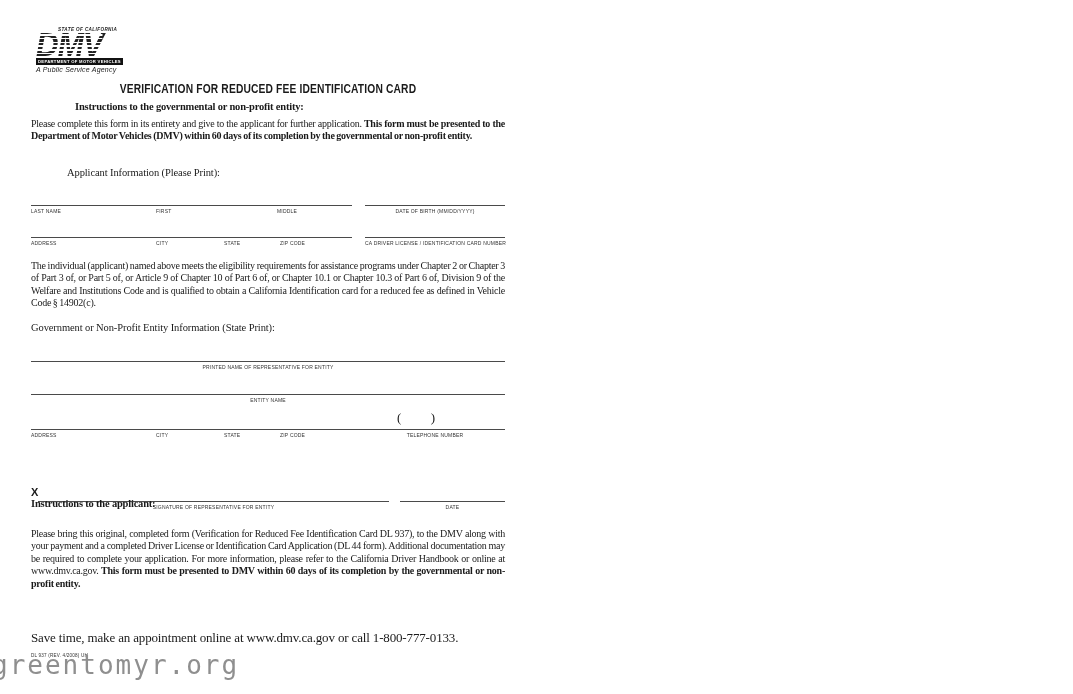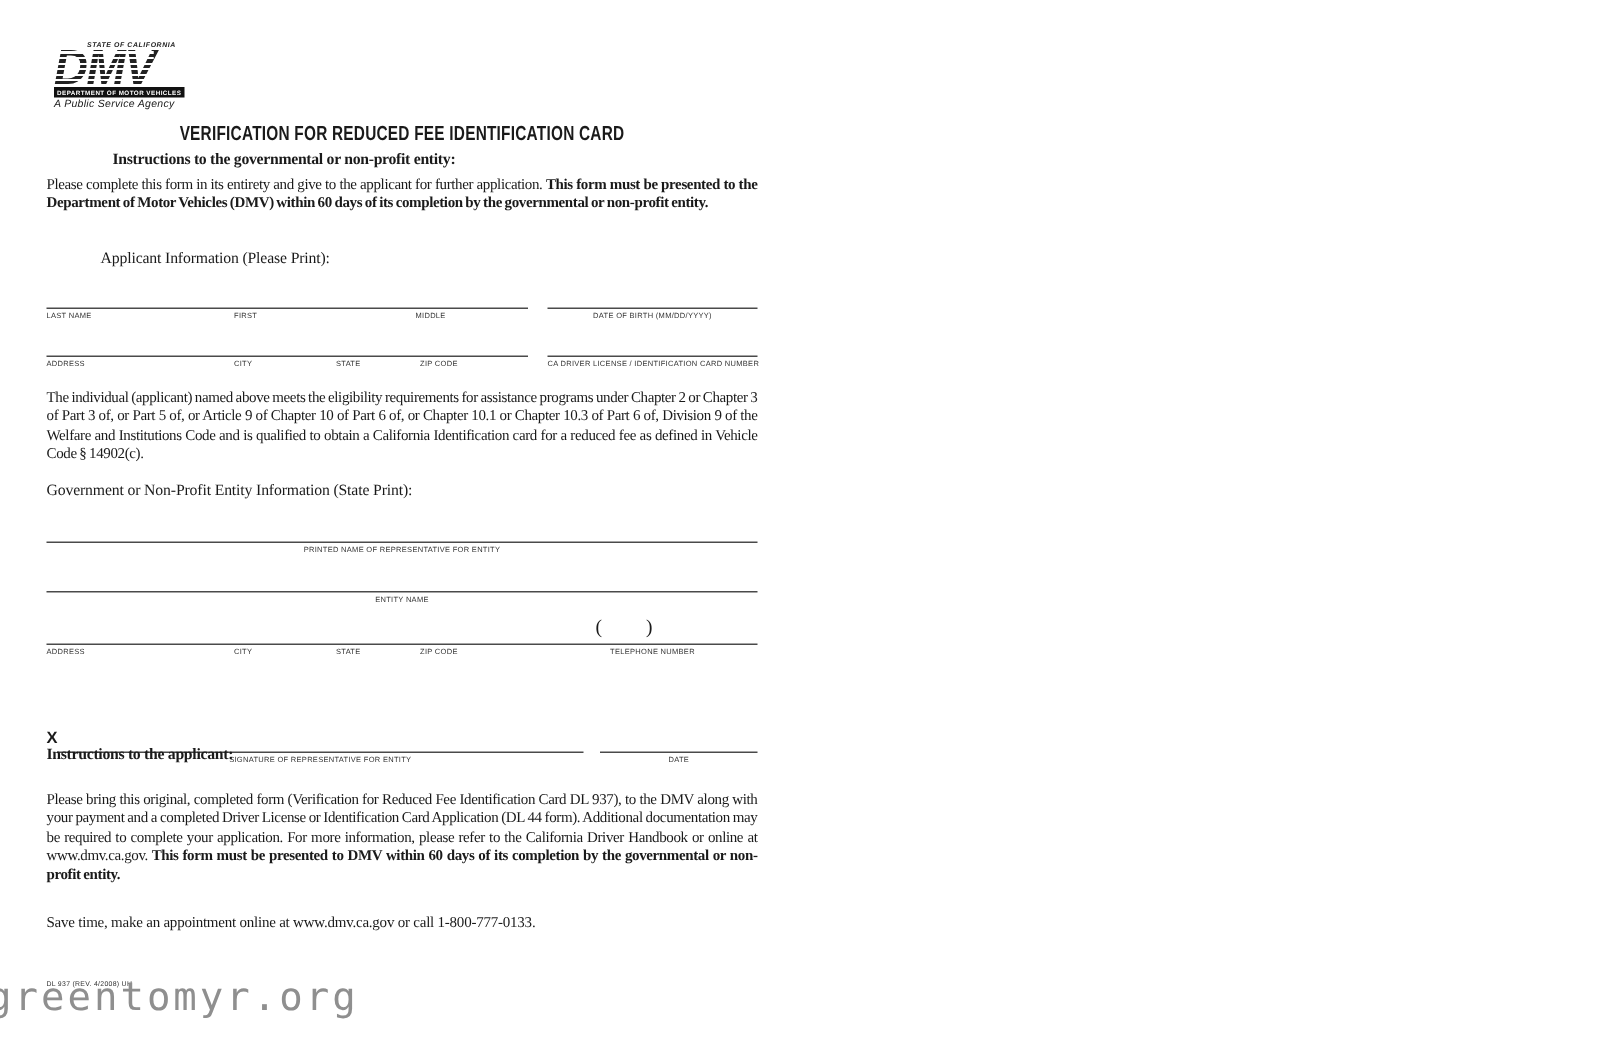--- a/index.html
+++ b/index.html
@@ -114,19 +114,19 @@
     <div class="fline" style="left:7px; top:501px; width:351px;">
       <span class="flabel center">SIGNATURE OF REPRESENTATIVE FOR ENTITY</span>
     </div>
     <div class="fline" style="left:369px; top:501px; width:105px;">
       <span class="flabel center">DATE</span>
     </div>
 
     <div class="abs h-serif" style="left:0; top:498px;">Instructions to the applicant:</div>
     <div class="abs p-just" style="left:0; top:528px;"><span>Please bring this original, completed form (Verification for Reduced Fee Identification Card DL 937), to the DMV along with your payment and a completed Driver License or Identification Card Application (DL 44 form). Additional documentation may be required to complete your application. For more information, please refer to the California Driver Handbook or online at </span><span class="bold">www.dmv.ca.gov.</span><span class="bi"> This form must be presented to DMV within 60 days of its completion by the governmental or non-profit entity.</span></div>
 
-    <div class="abs" style="left:0; top:610px; font-size:10px; letter-spacing:-0.15px; white-space:nowrap;"><span>Save time, make an appointment online at </span><span class="bold">www.dmv.ca.gov</span><span> or call 1-800-777-0133.</span></div>
+    <div class="abs" style="left:0; top:630px; font-size:13px; letter-spacing:-0.15px; white-space:nowrap;"><span>Save time, make an appointment online at </span><span class="bold">www.dmv.ca.gov</span><span> or call 1-800-777-0133.</span></div>
 
     <div class="abs formnum" style="left:0; top:653px;">DL 937 (REV. 4/2008) UH</div>
   </div>
 
   <div class="watermark">greentomyr.org</div>
 </div>
 
 </body></html>

